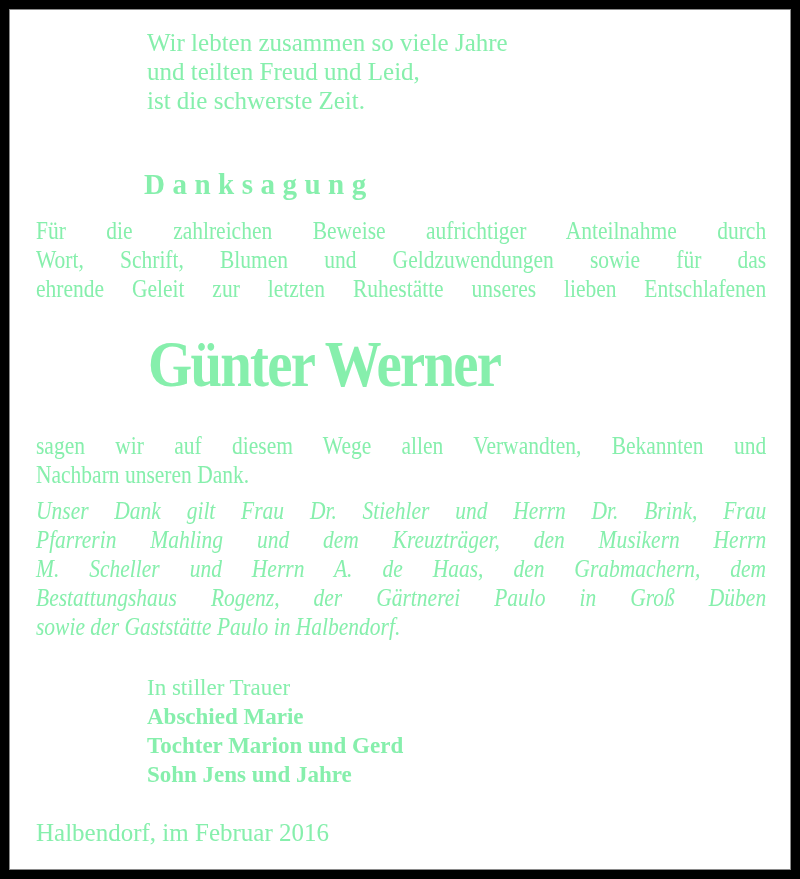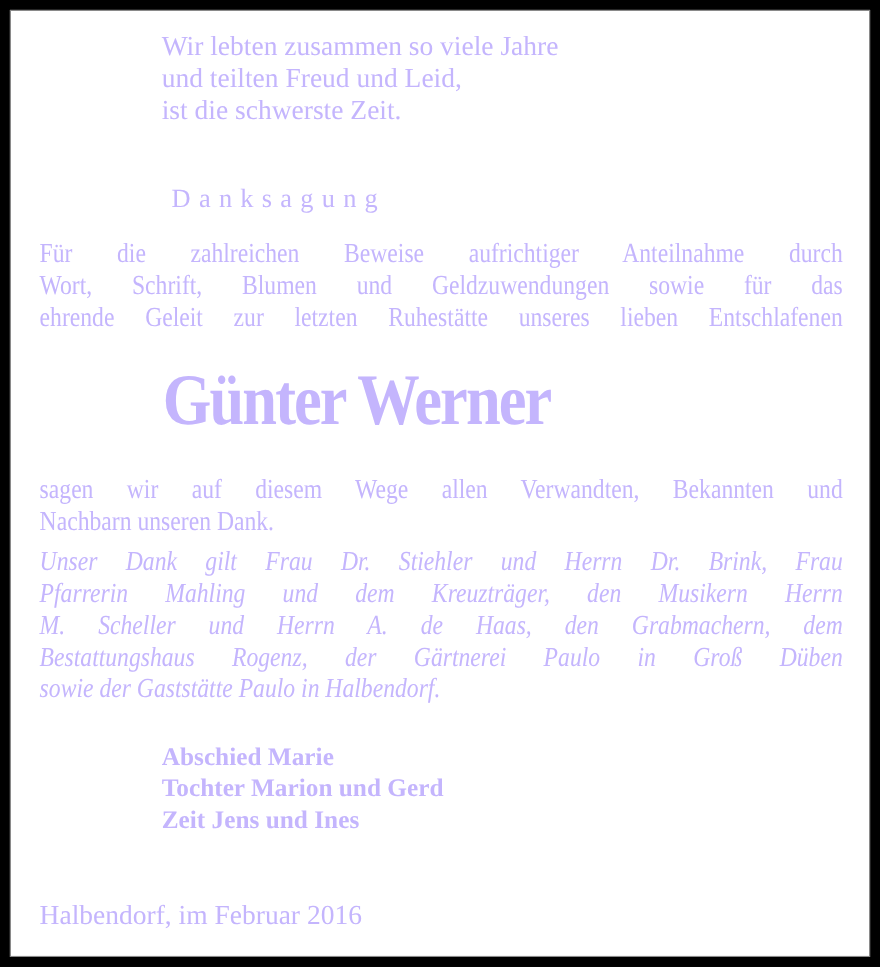--- a/index.html
+++ b/index.html
@@ -3,30 +3,30 @@
   <meta charset="utf-8">
   <style>
     * { margin: 0; padding: 0; box-sizing: border-box; }
     html, body { width: 800px; height: 879px; background: #000; overflow: hidden; }
     .frame {
       position: absolute; left: 9px; top: 9px; width: 782px; height: 861px;
       background: #fff; border: 1px solid #8a8a8a;
     }
     .page {
       position: absolute; left: 0; top: 0; width: 800px; height: 808px;
-      font-family: "Liberation Serif", "DejaVu Serif", serif; color: #c4b5fd;
+      font-family: "Liberation Serif", "DejaVu Serif", serif; color: #86efac;
     }
     .verse {
       position: absolute; left: 147px; top: 28px;
       font-size: 25px; line-height: 29px;
     }
     .verse div { white-space: nowrap; }
     .heading {
-      position: absolute; left: 156px; top: 168px;
-      font-size: 24px; font-weight: normal; letter-spacing: 7.5px;
+      position: absolute; left: 144px; top: 168px;
+      font-size: 29px; font-weight: bold; letter-spacing: 7.5px;
     }
     .para {
       position: absolute; left: 36px; width: 730px;
       font-size: 25px; line-height: 29px;
     }
     .para .line { display: block; text-align: justify; text-align-last: justify; white-space: nowrap; }
     .para .line.last { text-align-last: left; }
     .p1 { top: 216px; }
     .p1 .line { transform-origin: left; }
     .name {
@@ -86,20 +86,21 @@
     <div class="cond">
       <span class="line">Unser Dank gilt Frau Dr. Stiehler und Herrn Dr. Brink, Frau</span>
       <span class="line">Pfarrerin Mahling und dem Kreuzträger, den Musikern Herrn</span>
       <span class="line">M. Scheller und Herrn A. de Haas, den Grabmachern, dem</span>
       <span class="line">Bestattungshaus Rogenz, der Gärtnerei Paulo in Groß Düben</span>
       <span class="line last">sowie der Gaststätte Paulo in Halbendorf.</span>
     </div>
   </div>
 
   <div class="signoff">
+    <div>In stiller Trauer</div>
     <div class="b">Abschied Marie</div>
     <div class="b">Tochter Marion und Gerd</div>
-    <div class="b">Zeit Jens und Ines</div>
+    <div class="b">Sohn Jens und Jahre</div>
   </div>
 
   <div class="place">Halbendorf, im Februar 2016</div>
 
 </div>
 
 </body></html>

